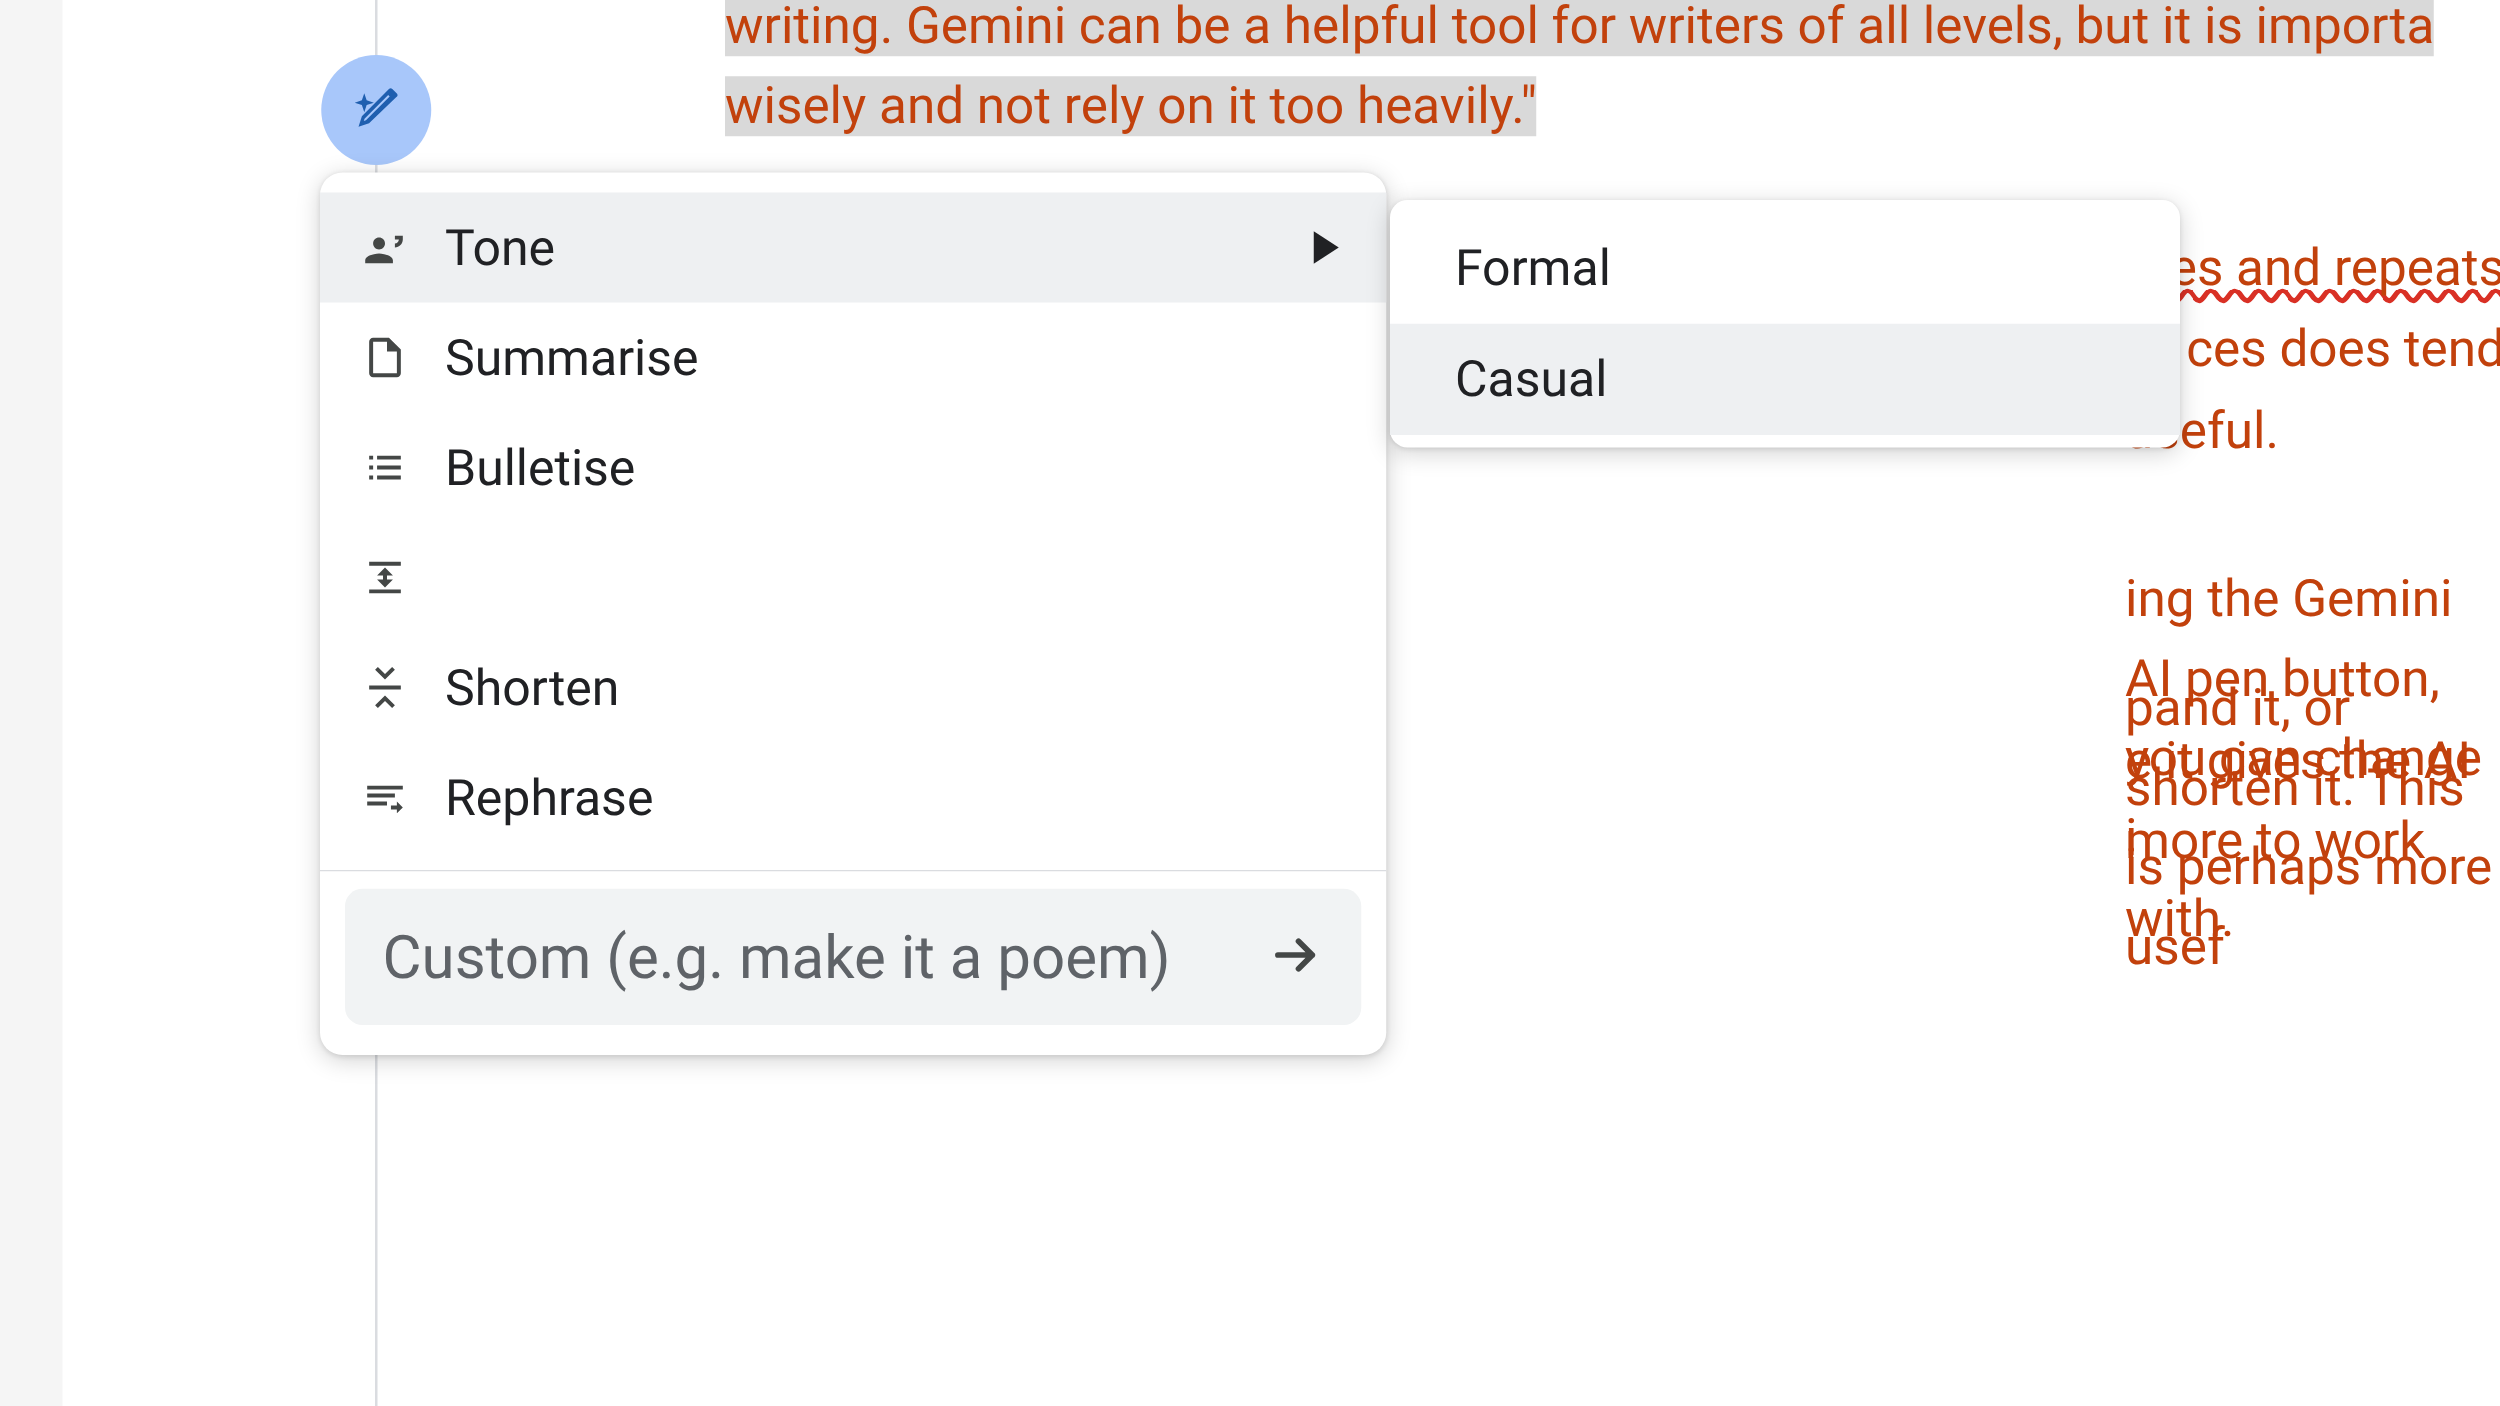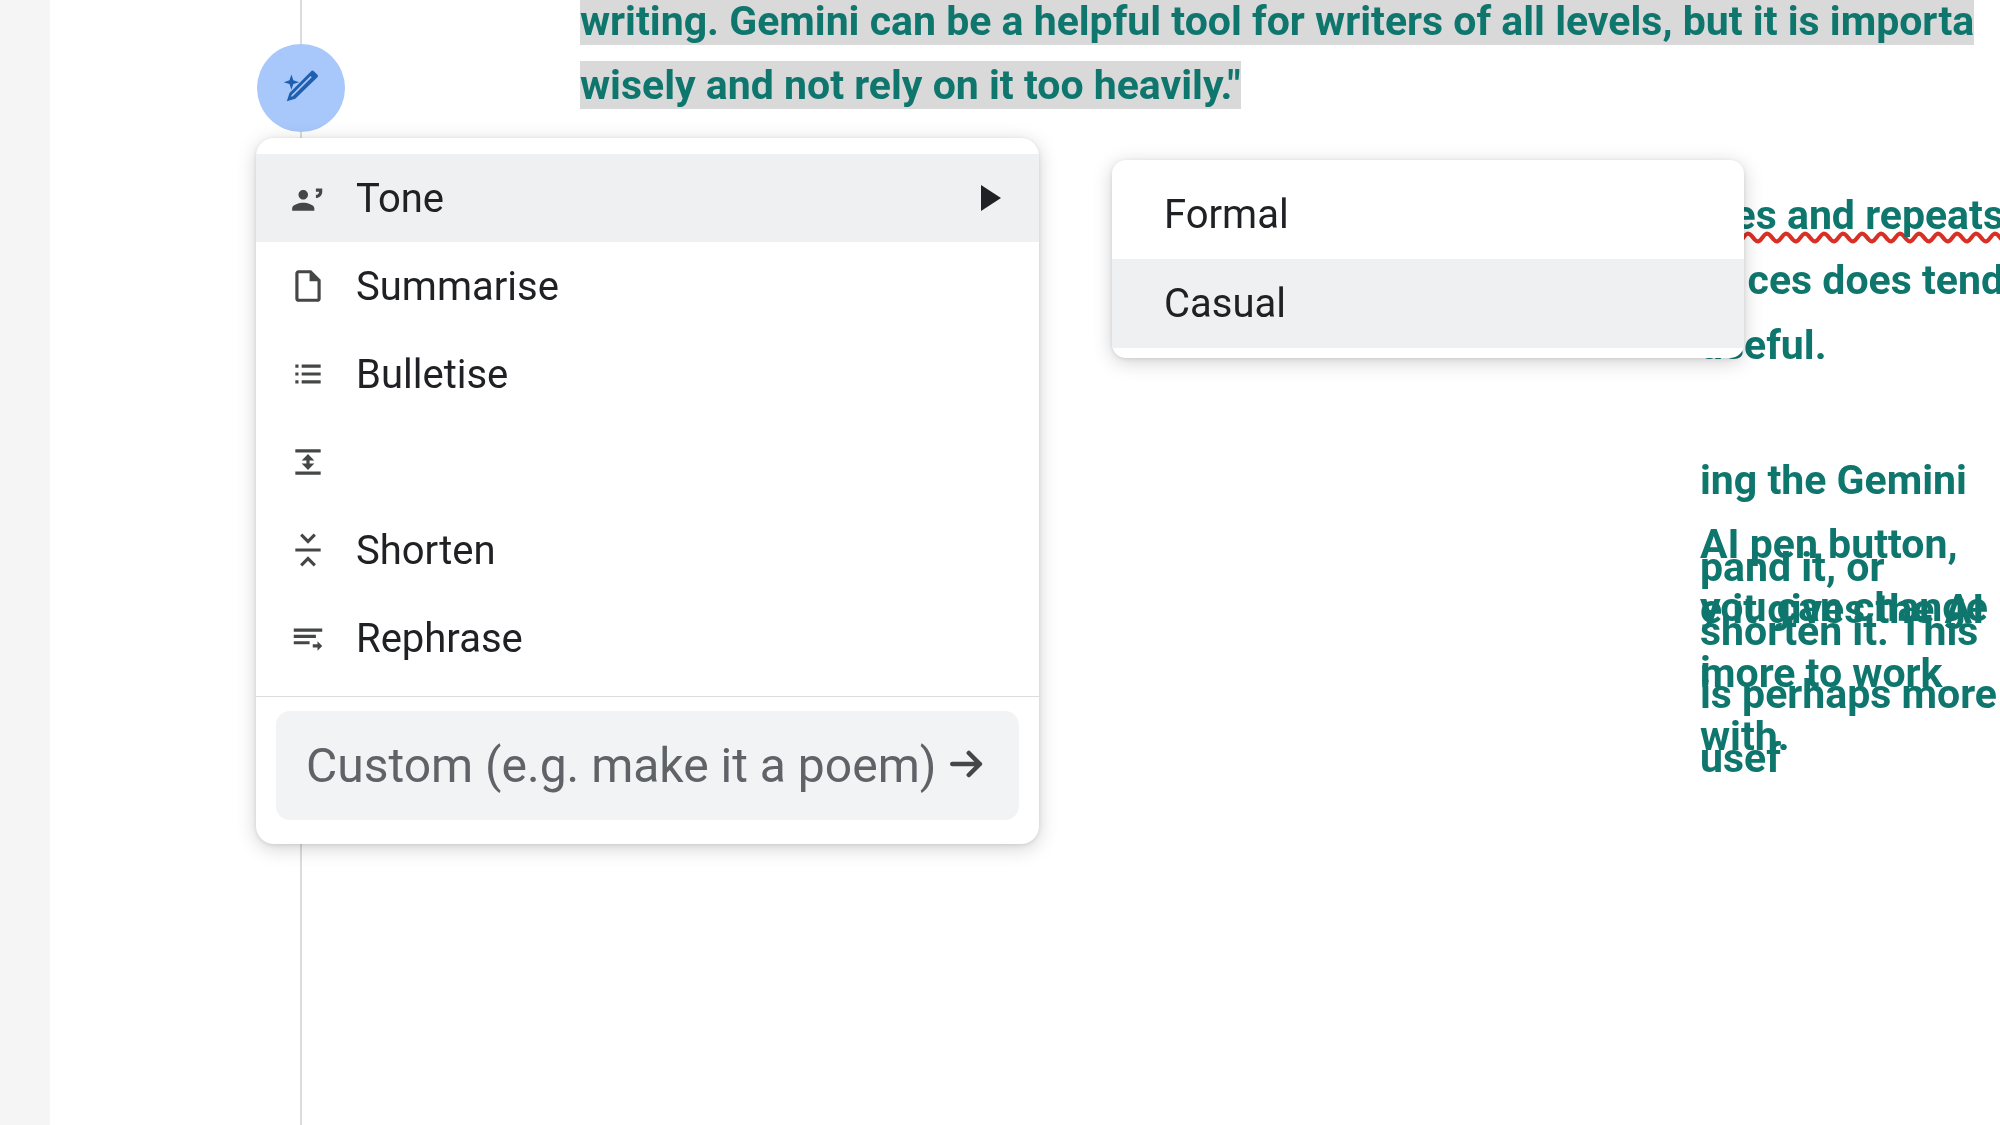--- a/index.html
+++ b/index.html
@@ -31,22 +31,21 @@
       height: 100%;
       background: #dadce0;
     }
     .doc-content {
       position: absolute;
       left: 580px;
       top: 0;
       right: 0;
       font-size: 41px;
       line-height: 1.55;
-      color: #0f766e;
-      font-weight: bold;
+      color: #c2410c;
     }
     .highlighted {
       background: #d9d9d9;
     }
     .para {
       margin-bottom: 48px;
     }
     .para1 {
       margin-top: -10px;
     }
@@ -64,21 +63,21 @@
       cursor: pointer;
     }
     .ai-pen-button svg {
       width: 46px;
       height: 46px;
     }
     .menu-popup {
       position: absolute;
       left: 256px;
       top: 138px;
-      width: 783px;
+      width: 853px;
       background: #fff;
       border-radius: 18px;
       box-shadow: 0 4px 20px rgba(0,0,0,0.18), 0 1px 4px rgba(0,0,0,0.1);
       padding: 16px 0 20px 0;
     }
     .menu-item {
       display: flex;
       align-items: center;
       padding: 20px 38px 20px 28px;
       font-size: 40px;

